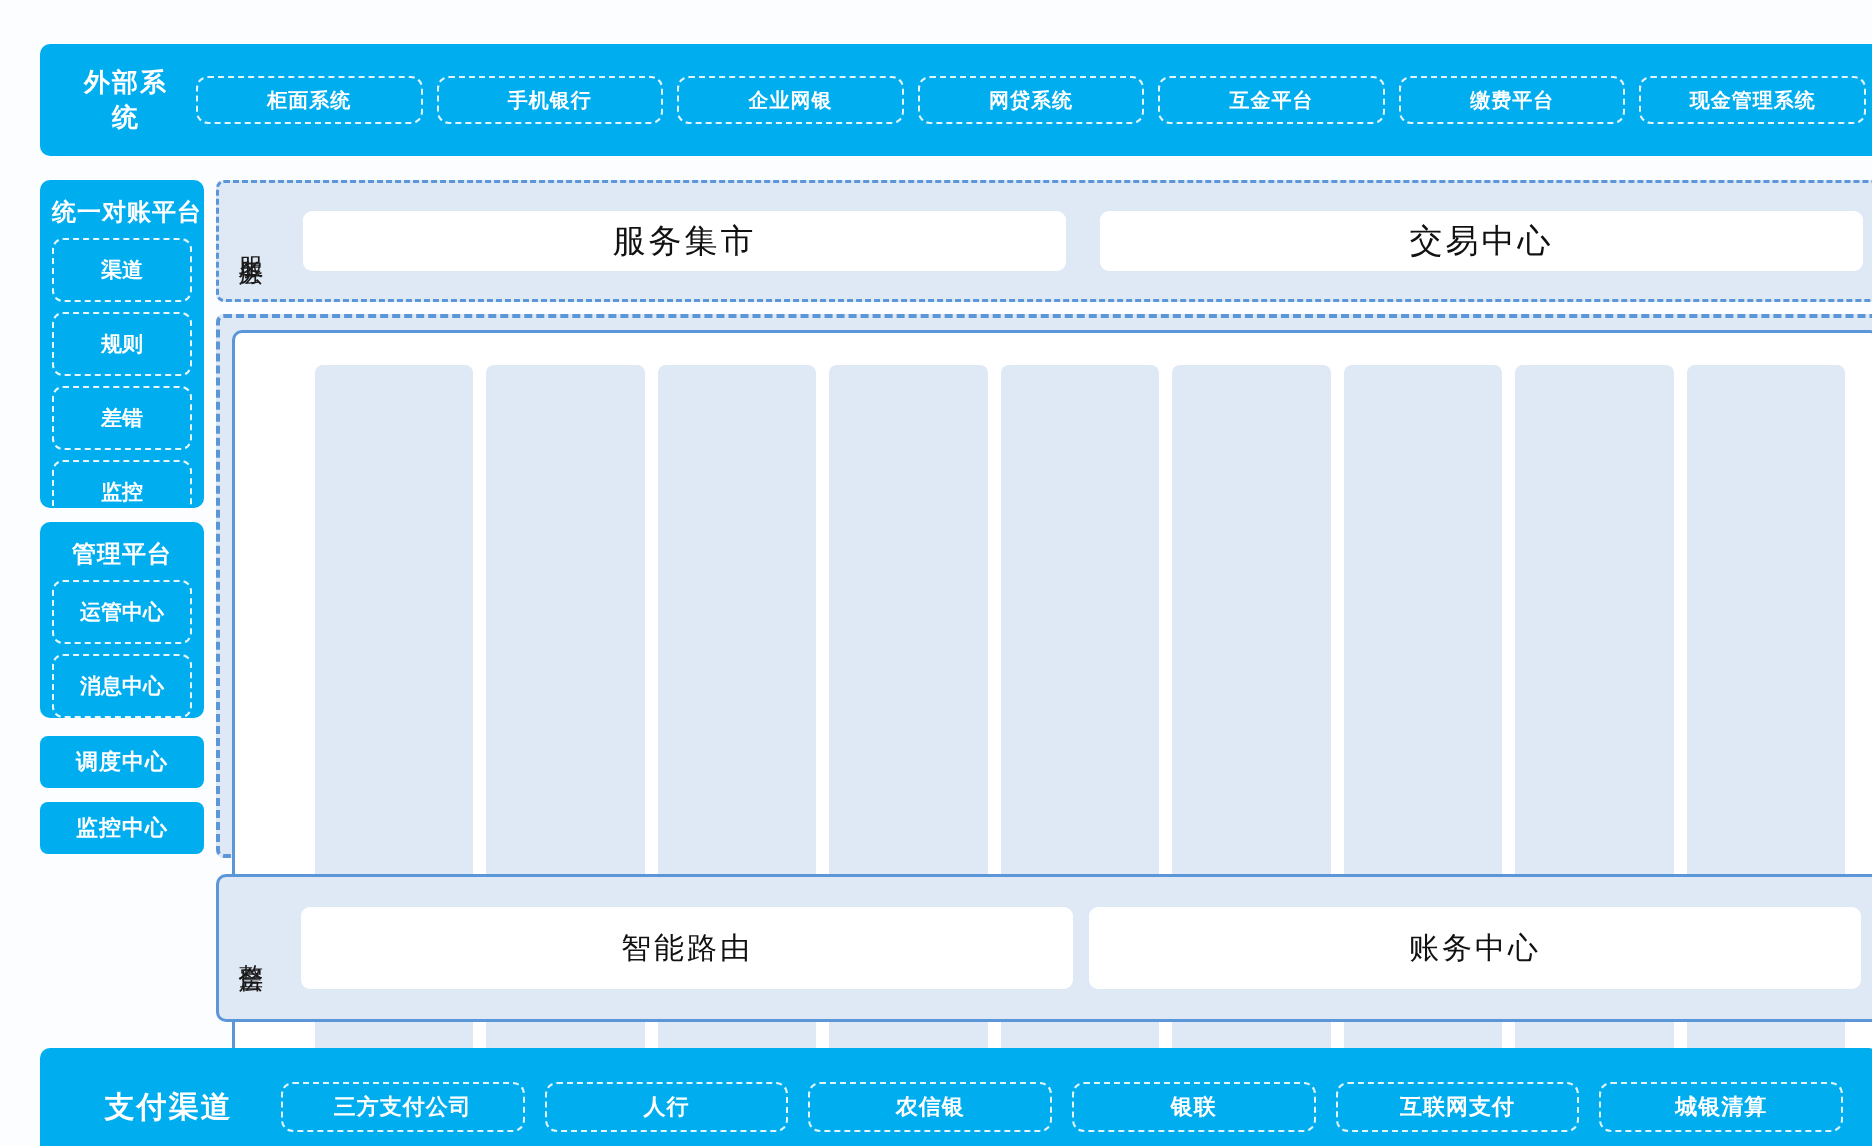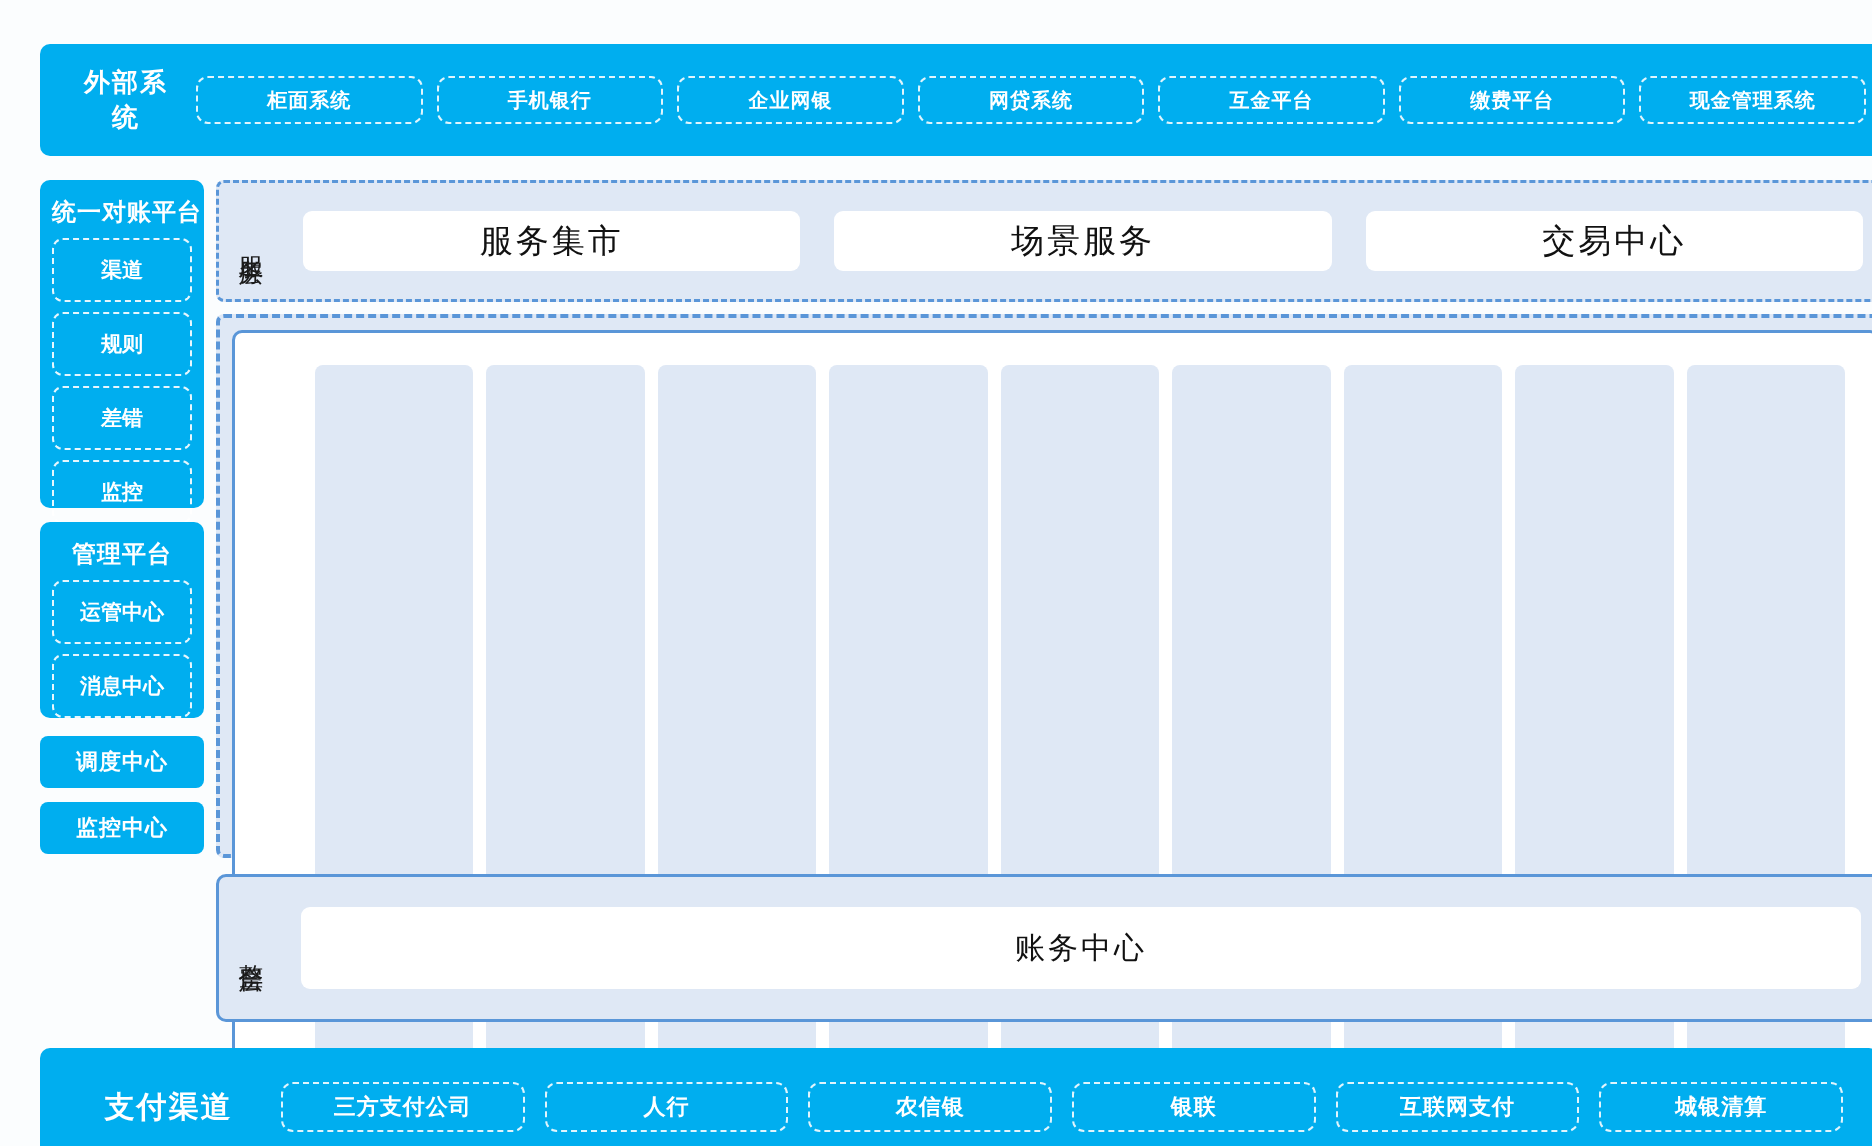--- a/index.html
+++ b/index.html
@@ -271,21 +271,20 @@
     <div class="side-sub">消息中心</div>
   </div>
 
   <div class="side-solid" id="dispatch-center">调度中心</div>
   <div class="side-solid" id="monitor-center">监控中心</div>
 
   <div id="service-layer">
     <div class="vlabel">服务层</div>
     <div class="service-items">
       <div class="service-box">服务集市</div>
-      <div class="service-box">场景服务</div>
       <div class="service-box">交易中心</div>
     </div>
   </div>
 
   <div id="core-container">
 
     <div id="payment-layer">
       <div class="vlabel">支付层</div>
       <div class="payment-items">
         <div class="payment-box">贷记支付</div>
@@ -298,20 +297,21 @@
         <div class="payment-box">数字人民币</div>
         <div class="payment-box">跨境支付</div>
       </div>
     </div>
 
   </div>
 
   <div id="integration-layer">
     <div class="vlabel">整合层</div>
     <div class="integration-items">
+      <div class="integration-box">智能路由</div>
       <div class="integration-box">账务中心</div>
     </div>
   </div>
 
   <div class="cyan-band" id="channel-band">
     <div class="band-title">支付渠道</div>
     <div class="band-items">
       <div class="band-chip">三方支付公司</div>
       <div class="band-chip">人行</div>
       <div class="band-chip">农信银</div>

